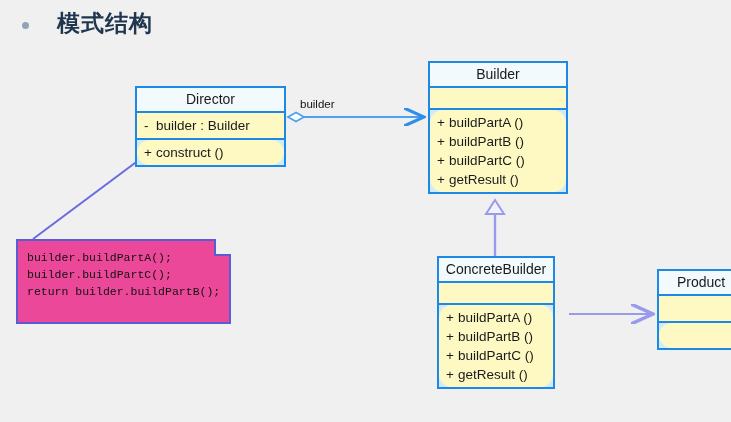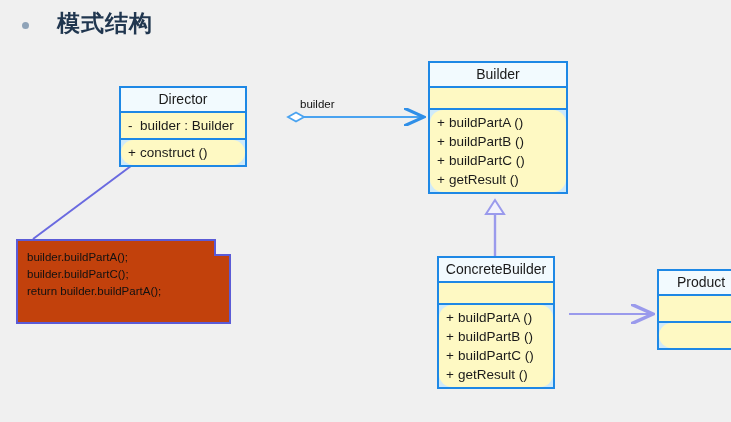--- a/index.html
+++ b/index.html
@@ -89,40 +89,40 @@
     line-height: 19px;
     white-space: nowrap;
     padding-left: 3px;
     font-size: 13.5px;
   }
   .uml-row .vis {
     display: inline-block;
     width: 12px;
   }
   
-  #class-director   { left: 119px; top: 86px;  width: 128px; }
+  #class-director   { left: 135px; top: 86px;  width: 151px; }
   #class-builder    { left: 428px; top: 61px;  width: 140px; }
   #class-concrete   { left: 437px; top: 256px; width: 118px; }
   #class-product    { left: 657px; top: 269px; width: 88px; }
   #class-product .uml-compartment.empty { height: 25px; }
   
   #note {
     position: absolute;
     left: 16px;
     top: 239px;
     width: 215px;
     height: 85px;
-    background: #c2410c;
+    background: #ec4899;
     border: 2px solid #5b5bd6;
     box-sizing: border-box;
     padding: 8px 6px 6px 9px;
     font-size: 11.5px;
     line-height: 17px;
     color: #111;
-    font-family: Liberation Sans, sans-serif;
+    font-family: Liberation Mono, monospace;
   }
   #note-fold {
     position: absolute;
     right: -2px;
     top: -2px;
     width: 15px;
     height: 15px;
     background: #f0f0f0;
     border-left: 2px solid #5b5bd6;
     border-bottom: 2px solid #5b5bd6;
@@ -233,16 +233,16 @@
   <div class="uml-class" id="class-product">
     <div class="uml-title">Product</div>
     <div class="uml-compartment empty"></div>
     <div class="uml-compartment empty"></div>
   </div>
 
   <div id="note">
     <div id="note-fold"></div>
     <div class="note-line">builder.buildPartA();</div>
     <div class="note-line">builder.buildPartC();</div>
-    <div class="note-line">return builder.buildPartA();</div>
+    <div class="note-line">return builder.buildPartB();</div>
   </div>
 
 </div>
 
 </body></html>

